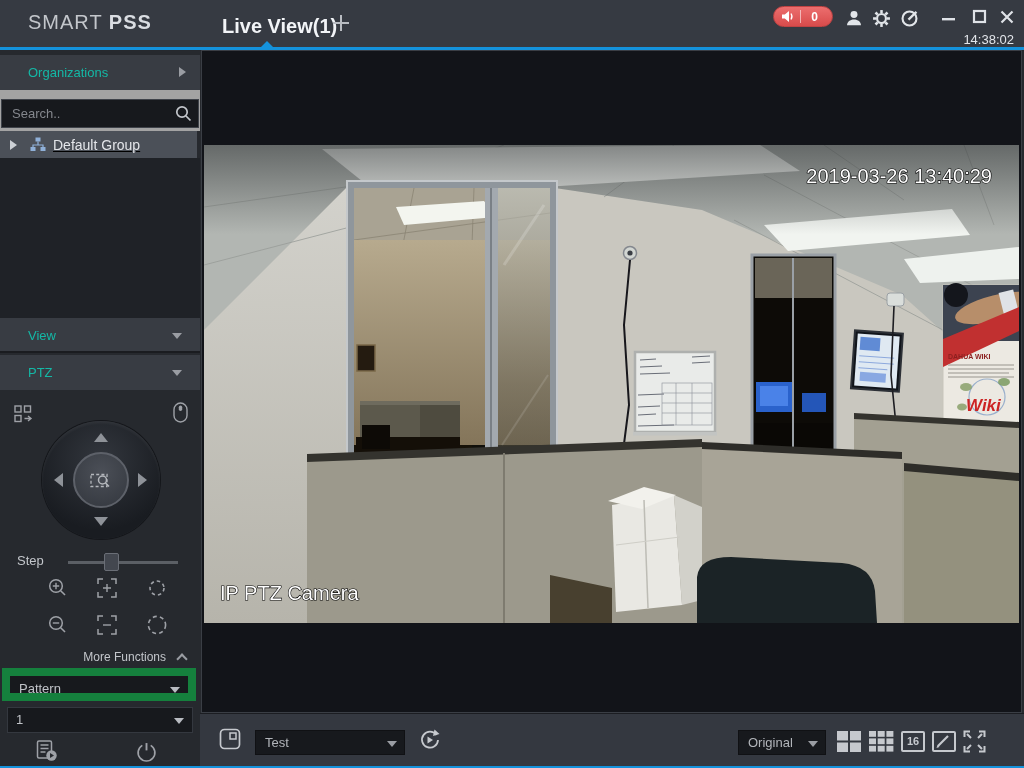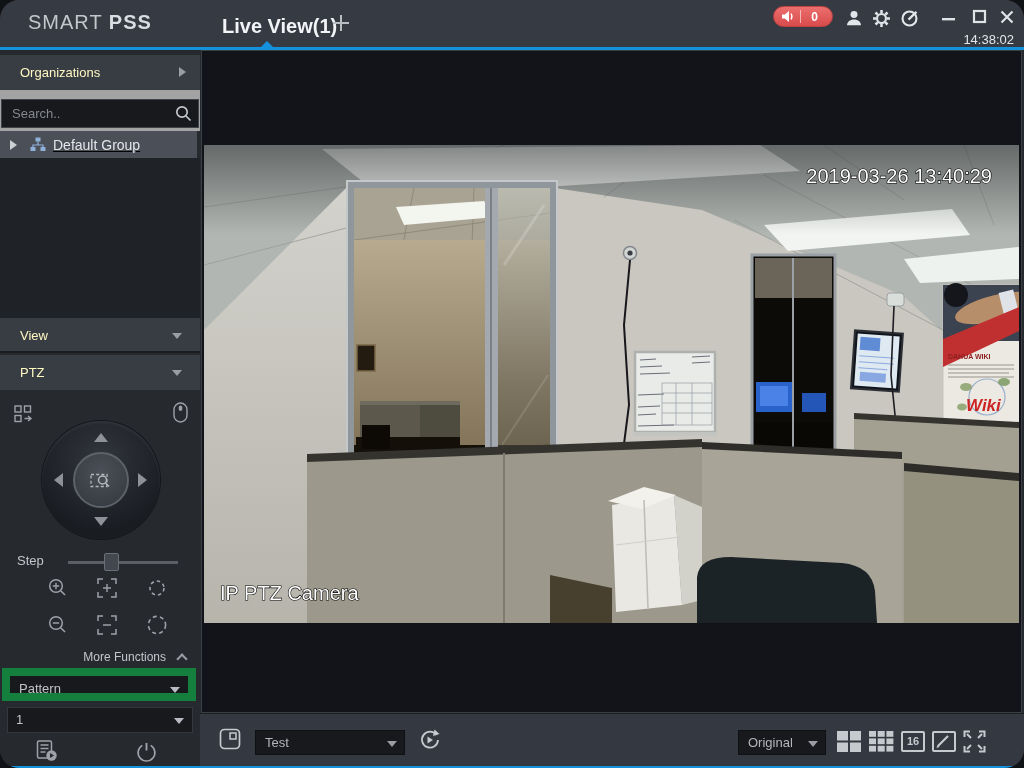--- a/index.html
+++ b/index.html
@@ -1,17 +1,17 @@
 <!DOCTYPE html>
 <html><head>
 <meta charset="utf-8">
 <style>
   html,body{margin:0;padding:0;background:#101216;}
   *{box-sizing:border-box;font-family:"Liberation Sans","DejaVu Sans",sans-serif;}
-  #win{position:relative;width:1024px;height:768px;background:#26292e;overflow:hidden;border-radius:19px;}
+  #win{position:relative;width:1024px;height:768px;background:#26292e;overflow:hidden;}
 
   
   #titlebar{position:absolute;left:0;top:0;width:1024px;height:47px;background:#363a42;}
   #accent-line{position:absolute;left:0;top:47px;width:1024px;height:3px;background:#1492dc;}
   #tab-notch{position:absolute;left:260px;top:41px;width:0;height:0;
     border-left:7px solid transparent;border-right:7px solid transparent;border-bottom:7px solid #1492dc;}
   #logo{position:absolute;left:28px;top:11px;font-size:20px;letter-spacing:1px;color:#c3c6cb;}
   #logo b{color:#dadde2;font-weight:bold;}
   .tab{position:absolute;left:222px;top:15px;color:#f2f4f7;font-size:20px;font-weight:bold;}
   #add-tab{position:absolute;left:330px;top:12px;width:22px;height:22px;color:#b9bcc2;}
@@ -20,21 +20,21 @@
     background:linear-gradient(#ec6e6e,#d84b4b);border:1px solid #c04343;display:flex;align-items:center;}
   #alarm-badge .spk{margin-left:7px;display:flex;}
   #alarm-badge .sep{width:1px;height:13px;background:rgba(255,255,255,.55);margin-left:5px;}
   #alarm-badge .cnt{flex:1;text-align:center;color:#fff;font-size:12px;font-weight:bold;padding-right:4px;}
   .tb-icon{position:absolute;top:9px;width:20px;height:20px;}
   #clock{position:absolute;right:10px;top:32px;color:#e2e5ea;font-size:13px;}
 
   
   #sidebar{position:absolute;left:0;top:50px;width:200px;height:718px;background:#26292e;}
   .sec-head{position:absolute;left:0;width:200px;height:35px;background:#383c43;
-    color:#fef9c3;font-size:13px;line-height:35px;padding-left:20px;}
+    color:#14b8a6;font-size:13px;line-height:35px;padding-left:28px;}
   .sec-head .caret{position:absolute;right:18px;top:15px;width:0;height:0;
     border-left:5px solid transparent;border-right:5px solid transparent;border-top:6px solid #9a9da3;}
   .sec-head .arrow-r{position:absolute;right:14px;top:12px;width:0;height:0;
     border-top:5px solid transparent;border-bottom:5px solid transparent;border-left:7px solid #9a9da3;}
   #org-head{top:5px;}
   #search-wrap{position:absolute;left:0;top:40px;width:200px;height:41px;background:#a3a3a3;}
   #search-input{position:absolute;left:1px;top:9px;width:198px;height:29px;background:#17191d;
     border:1px solid #3f434a;color:#b9bcc1;font-size:13px;padding:0 30px 0 10px;outline:none;}
   #search-input::placeholder{color:#84878d;}
   #search-icon{position:absolute;right:8px;top:15px;}

